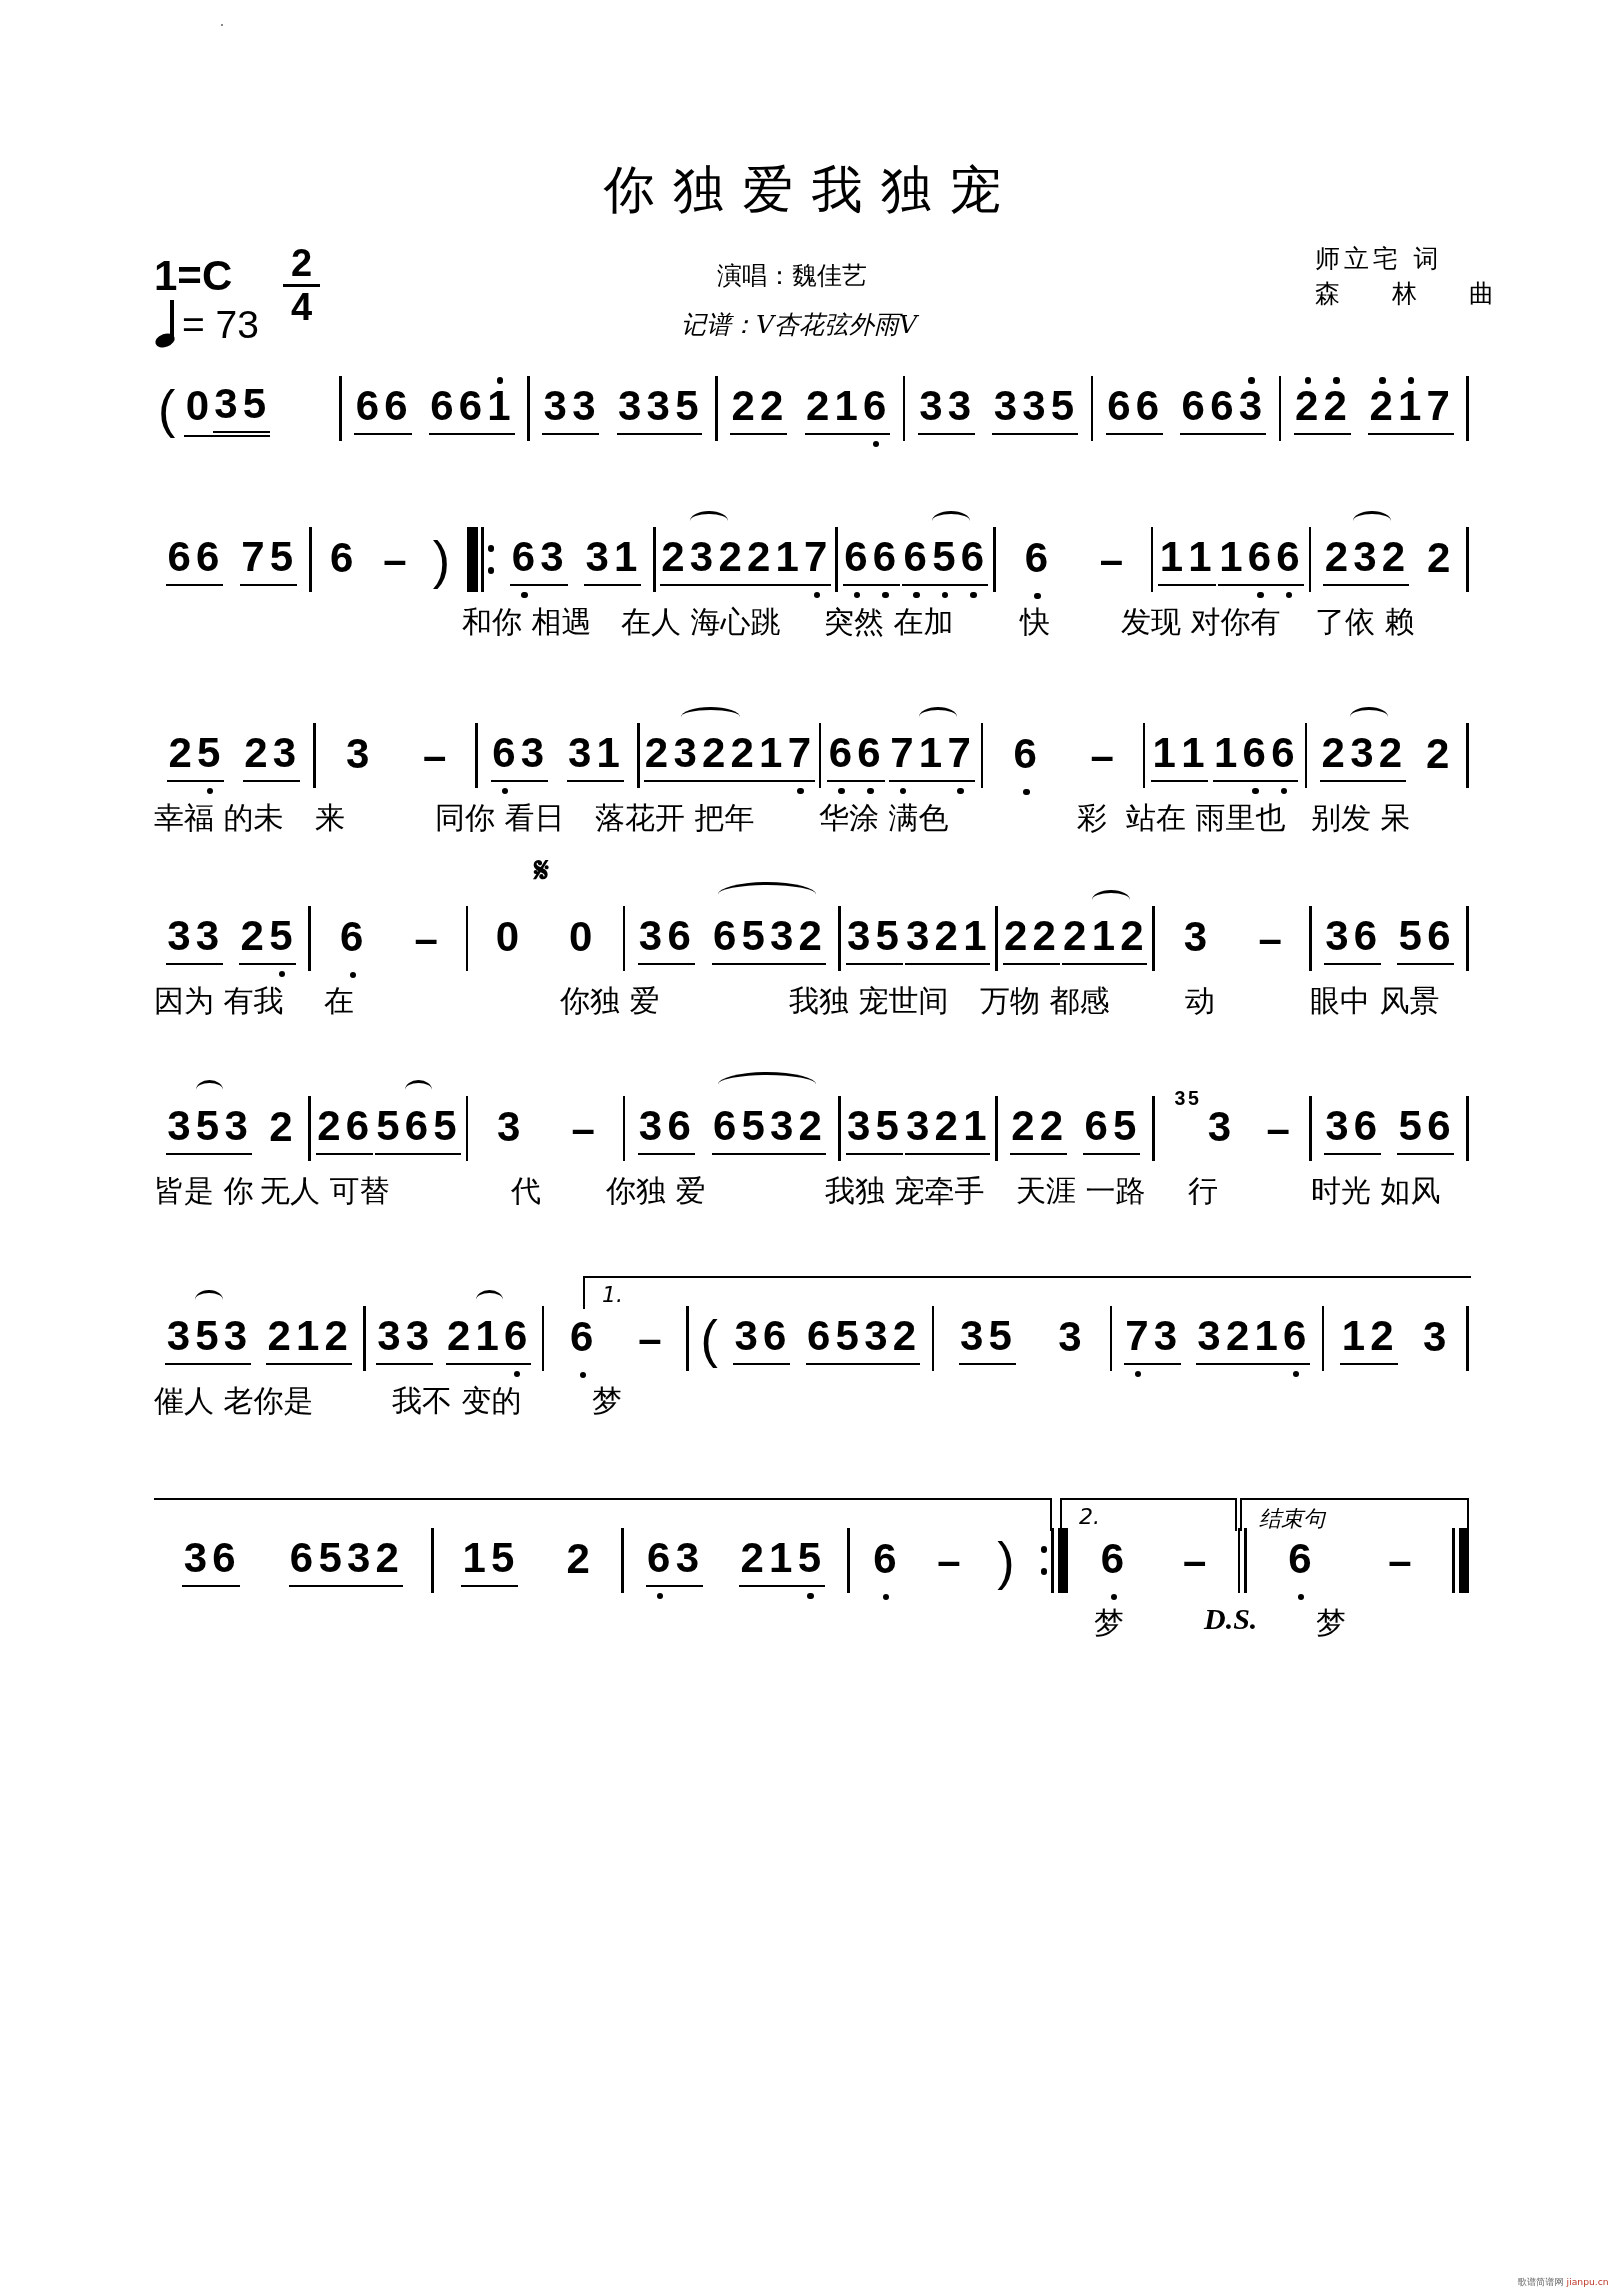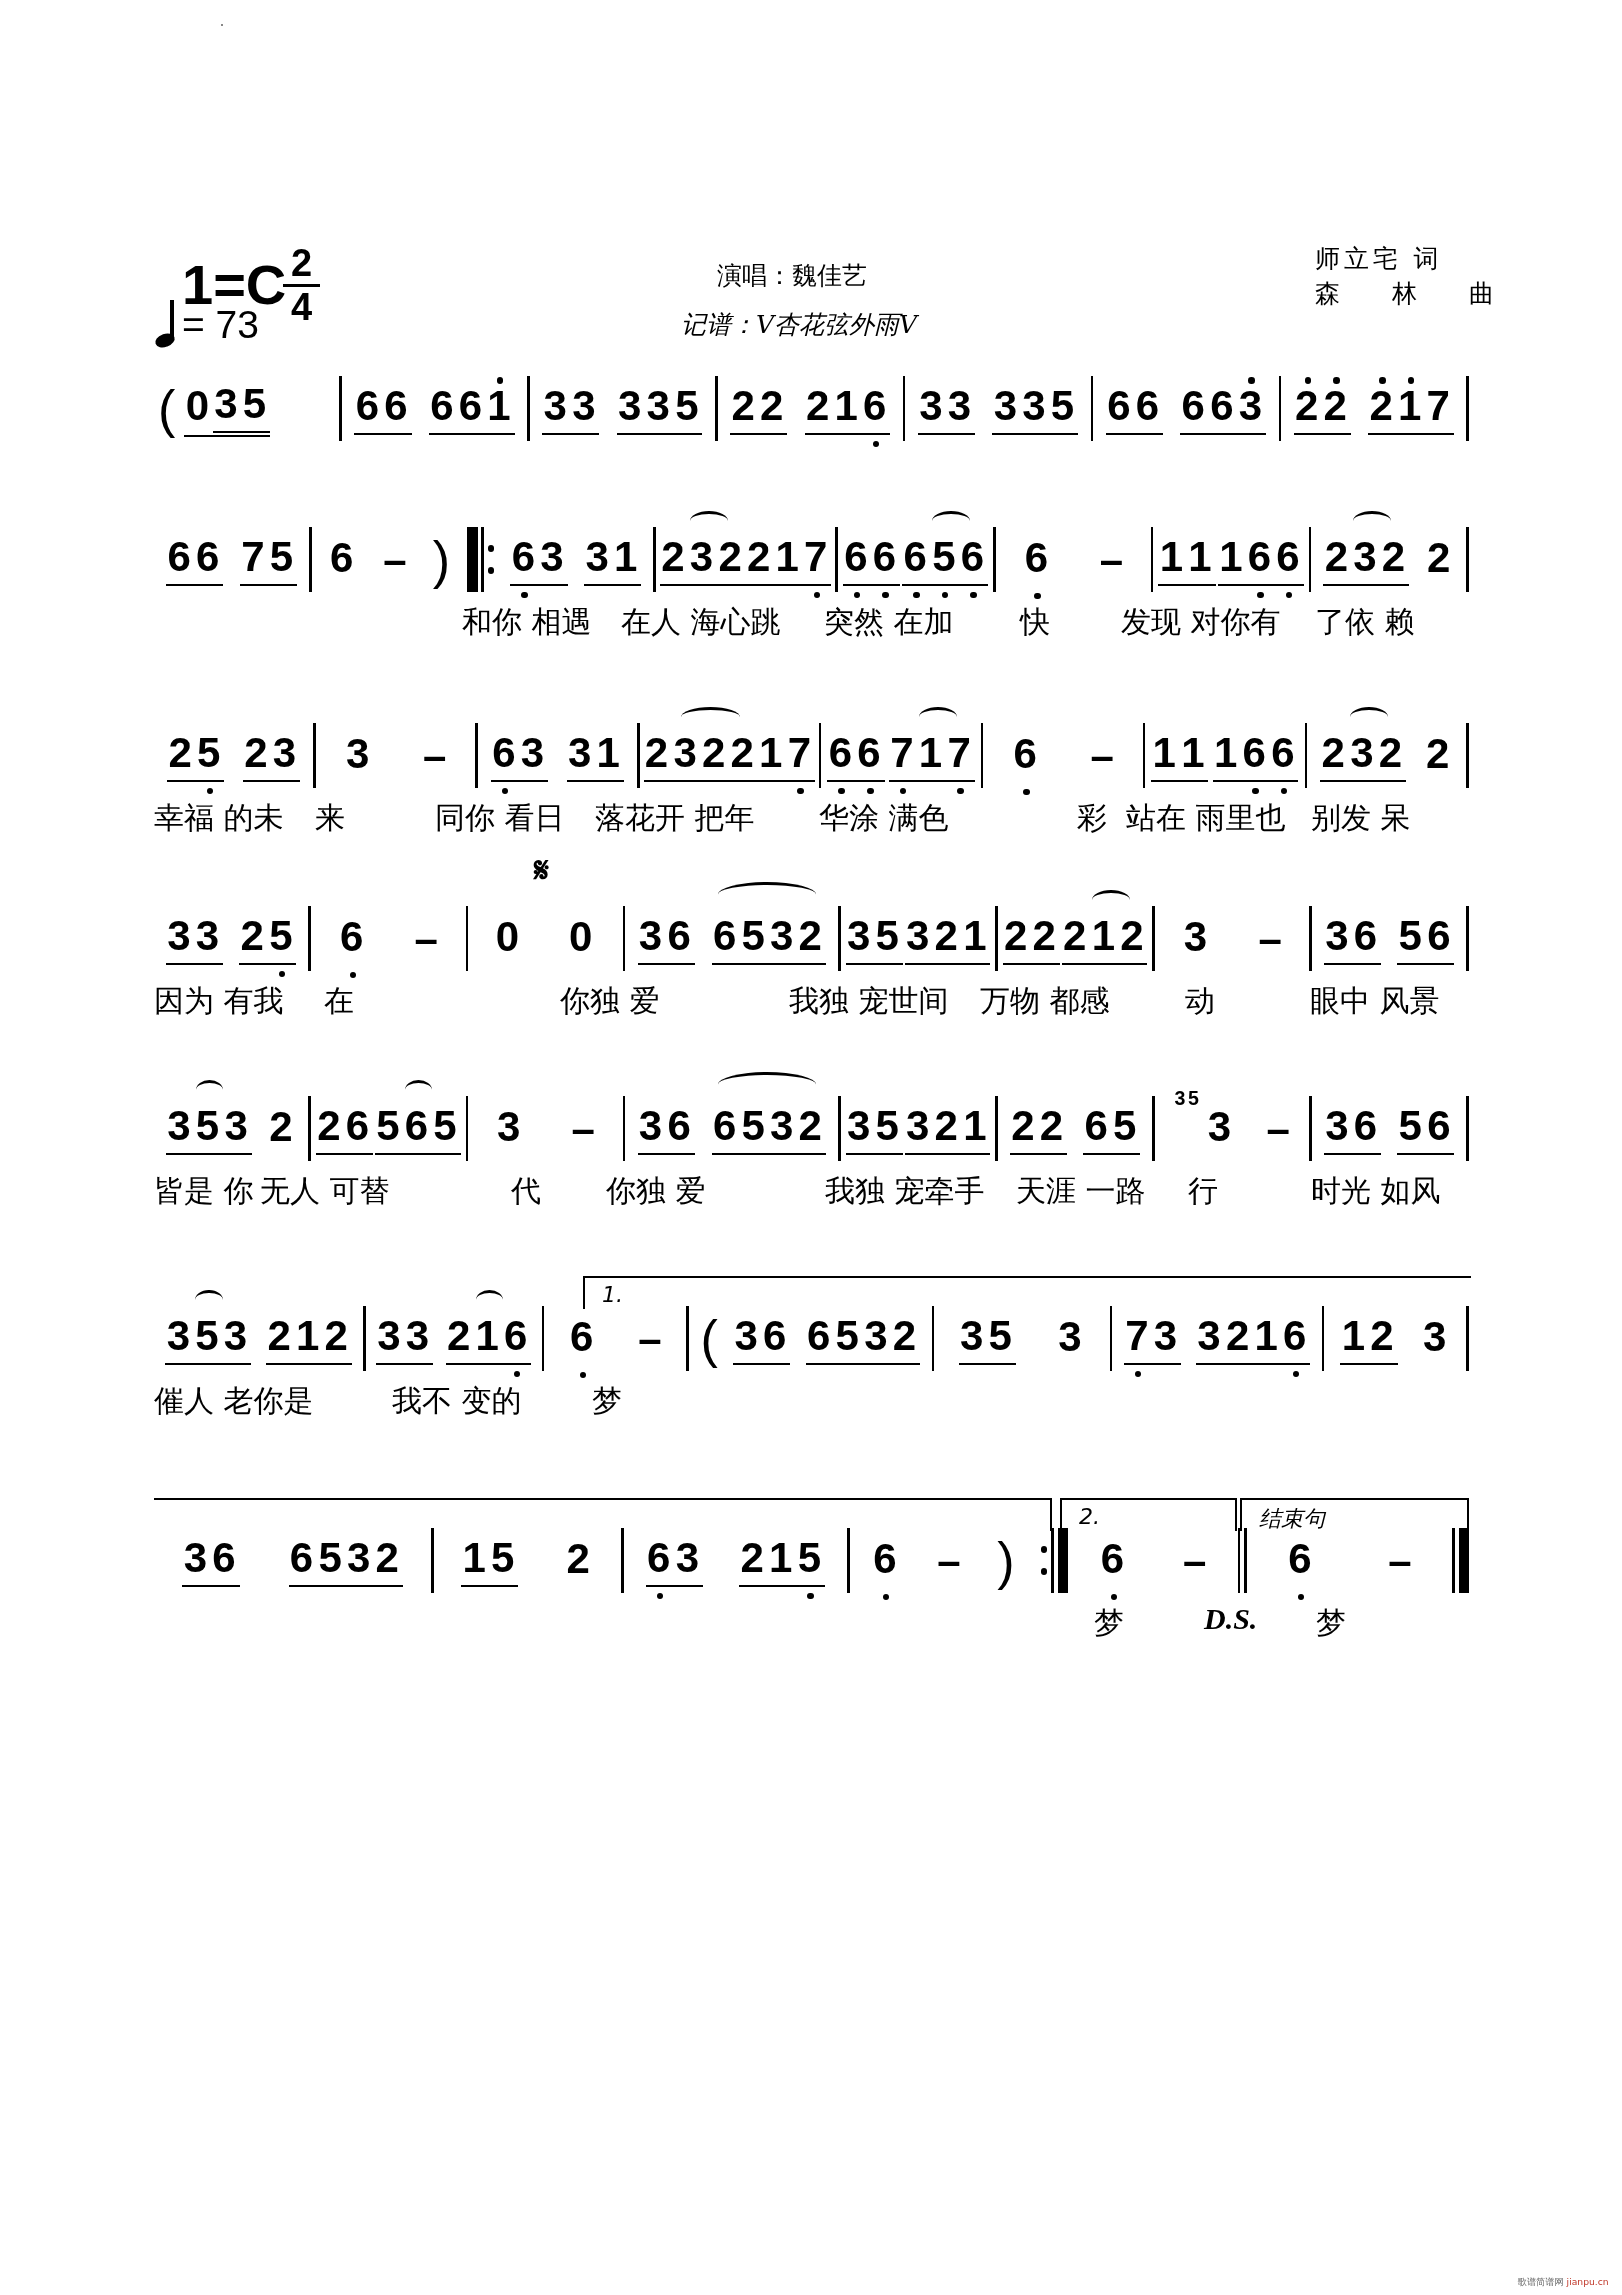--- a/index.html
+++ b/index.html
@@ -3,21 +3,21 @@
 <meta charset="utf-8">
 <style>
   html, body { margin: 0; padding: 0; background: #ffffff; }
   body { width: 1623px; height: 2295px; position: relative; overflow: hidden; color: #000; }
   .page { position: absolute; inset: 0; }
 
   .title { position: absolute; top: 156px; left: 0; width: 1623px; text-align: center;
     font-family: "DejaVu Sans", sans-serif; font-size: 51px; letter-spacing: 18.3px; font-weight: 400; }
 
   .key-line { position: absolute; left: 154px; top: 252px; font-family: "Liberation Sans", sans-serif;
-    font-size: 56px; font-weight: 700; display: flex; align-items: center; gap: 6.5px; margin-left: 28px; }
+    font-size: 42px; font-weight: 700; display: flex; align-items: center; gap: 6.5px; }
   .timesig { position: absolute; left: 283px; top: 243px; width: 37px; text-align: center;
     font-family: "Liberation Sans", sans-serif; font-weight: 700; font-size: 38px; line-height: 41px; }
   .timesig .num { border-bottom: 3.9px solid #000; display: block; }
   .tempo-line { position: absolute; left: 152px; top: 300px; font-family: "Liberation Sans", sans-serif;
     font-size: 39px; display: flex; align-items: flex-end; gap: 3.9px; }
   .quarter-note { width: 26px; height: 47px; position: relative; }
   .quarter-note .stem { position: absolute; right: 3.9px; top: 0; width: 3.9px; height: 41px; background: #000; }
   .quarter-note .head { position: absolute; left: 2.6px; bottom: 0; width: 19.6px; height: 13px; background: #000;
     border-radius: 50%; transform: rotate(-20deg); }
 
@@ -62,20 +62,21 @@
   .watermark { position: absolute; right: 14.4px; bottom: 6.5px; font-family: "DejaVu Sans", sans-serif; font-size: 9.2px; color: #666; }
   .watermark .domain { color: #c0392b; }
   .corner-mark { position: absolute; left: 221px; top: 23.6px; width: 2px; height: 2px; background: #888; }
 </style>
 </head>
 <body>
 
 <div class="page">
   <div class="corner-mark"></div>
 
+  <div class="title">你独爱我独宠</div>
 
   <div class="key-line">
     <span>1=C</span>
   </div>
   <div class="timesig">
     <span class="num">2</span>
     <span class="den">4</span>
   </div>
   <div class="tempo-line">
     <span class="quarter-note">

